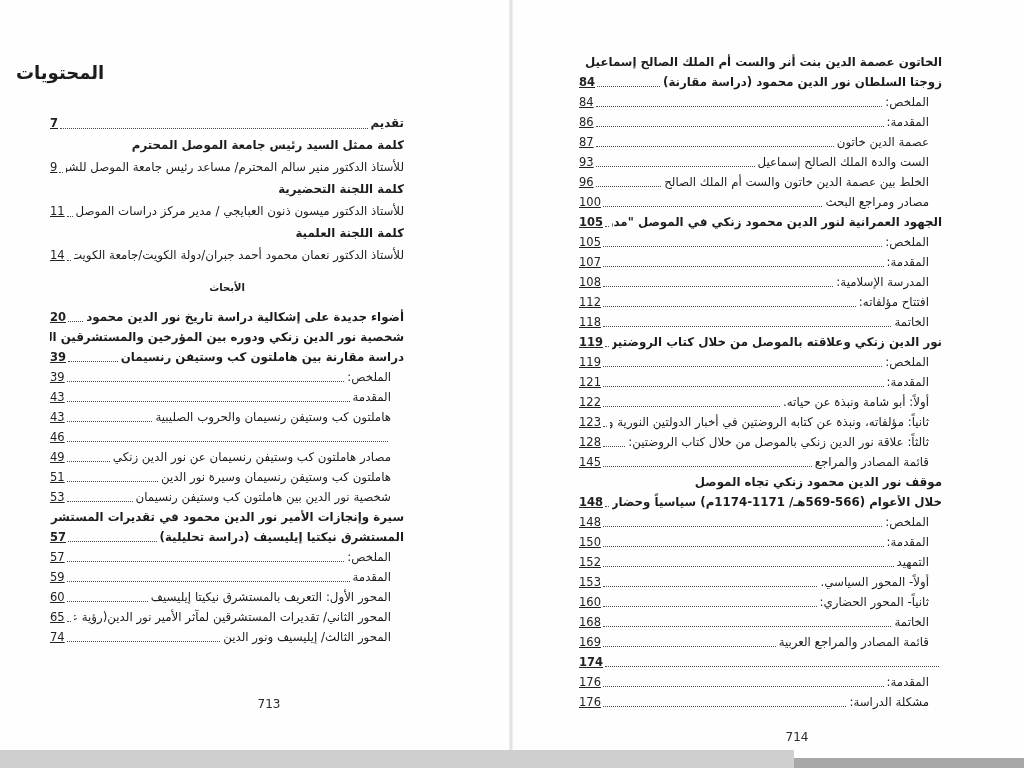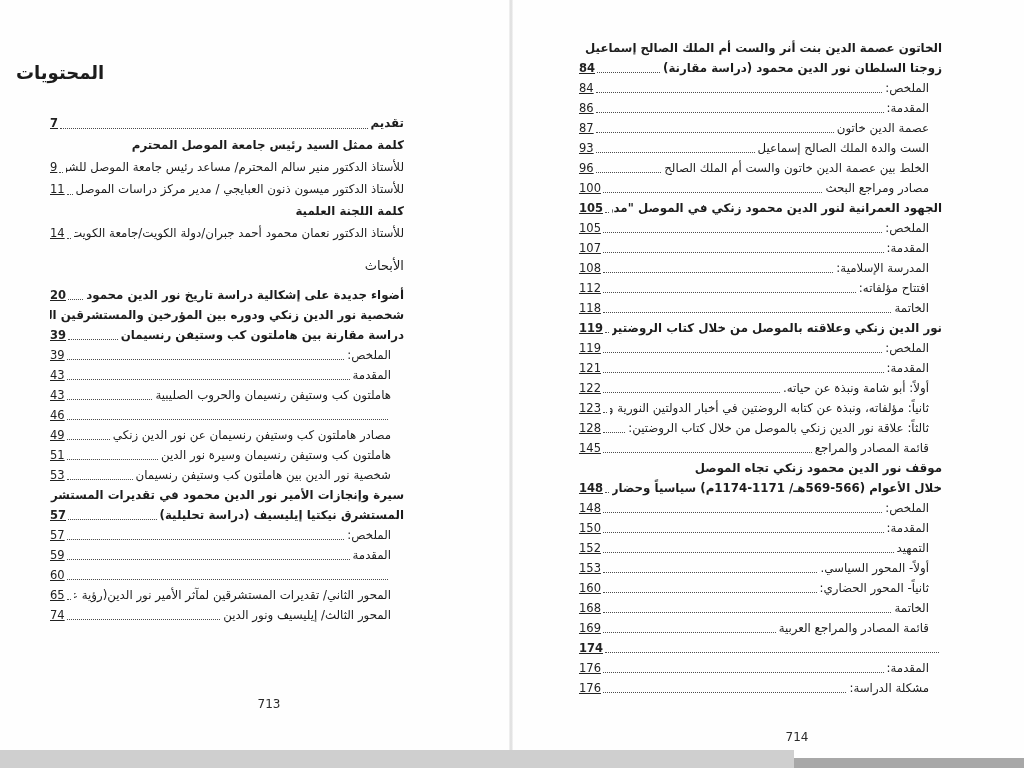--- a/index.html
+++ b/index.html
@@ -12,22 +12,22 @@
   #right-page{left:513px;width:511px;height:760px;}
   .seam{position:absolute;top:0;left:509px;width:4px;height:756px;
     background:linear-gradient(90deg,#f4f4f4,#dcdcdc,#f6f6f6);}
   .strip-a{position:absolute;left:0;top:750px;width:794px;height:18px;background:#cfcfcf;}
   .strip-b{position:absolute;left:794px;top:758px;width:230px;height:10px;background:#a8a8a8;}
   .top-artifact{position:absolute;left:742px;top:2px;width:268px;height:0;
     border-top:2px dotted #b5b5b5;}
   .book-title{position:absolute;top:62px;left:16px;width:100%;
     font-size:18px;font-weight:bold;letter-spacing:.5px;}
   .lp-content{position:absolute;top:112px;right:106px;left:50px;direction:rtl;}
-  .rp-content{position:absolute;top:38px;right:82px;left:66px;direction:rtl;}
-  .section-heading{font-weight:normal;font-size:13px;
+  .rp-content{position:absolute;top:52px;right:82px;left:66px;direction:rtl;}
+  .section-heading{text-align:center;font-weight:bold;font-size:10px;
     margin:12px 0 9px;height:20px;line-height:20px;}
   .row{display:flex;align-items:flex-end;direction:rtl;font-size:11.8px;
     height:20px;line-height:20px;white-space:nowrap;}
   .lp-front .row{height:22px;line-height:22px;}
   .row.b{font-weight:bold;}
   .row.ind{padding-right:13px;}
   .t{flex:0 1 auto;overflow:hidden;}
   .leader{flex:1 1 auto;min-width:4px;border-bottom:1.4px dotted #4a4a4a;
     margin:0 3px 5px 2px;}
   .pg{flex:0 0 auto;font-size:11.5px;color:#222;text-decoration:underline;}
@@ -50,20 +50,23 @@
           <span class="pg">7</span>
         </div>
         <div class="row b">
           <span class="t">كلمة ممثل السيد رئيس جامعة الموصل المحترم</span>
         </div>
         <div class="row">
           <span class="t">للأستاذ الدكتور منير سالم المحترم/ مساعد رئيس جامعة الموصل للشؤون العلمية</span>
           <span class="leader"></span>
           <span class="pg">9</span>
         </div>
+        <div class="row b">
+          <span class="t">كلمة اللجنة التحضيرية</span>
+        </div>
         <div class="row">
           <span class="t">للأستاذ الدكتور ميسون ذنون العبايجي / مدير مركز دراسات الموصل</span>
           <span class="leader"></span>
           <span class="pg">11</span>
         </div>
         <div class="row b">
           <span class="t">كلمة اللجنة العلمية</span>
         </div>
         <div class="row">
           <span class="t">للأستاذ الدكتور نعمان محمود أحمد جبران/دولة الكويت/جامعة الكويت/كلية الآداب</span>
@@ -132,20 +135,21 @@
           <span class="t">الملخص:</span>
           <span class="leader"></span>
           <span class="pg">57</span>
         </div>
         <div class="row ind">
           <span class="t">المقدمة</span>
           <span class="leader"></span>
           <span class="pg">59</span>
         </div>
         <div class="row ind">
+          <span class="t">المحور الأول: التعريف بالمستشرق نيكيتا إيليسيف</span>
           <span class="leader"></span>
           <span class="pg">60</span>
         </div>
         <div class="row ind">
           <span class="t">المحور الثاني/ تقديرات المستشرقين لمآثر الأمير نور الدين(رؤية عامة)</span>
           <span class="leader"></span>
           <span class="pg">65</span>
         </div>
         <div class="row ind">
           <span class="t">المحور الثالث/ إيليسيف ونور الدين</span>

